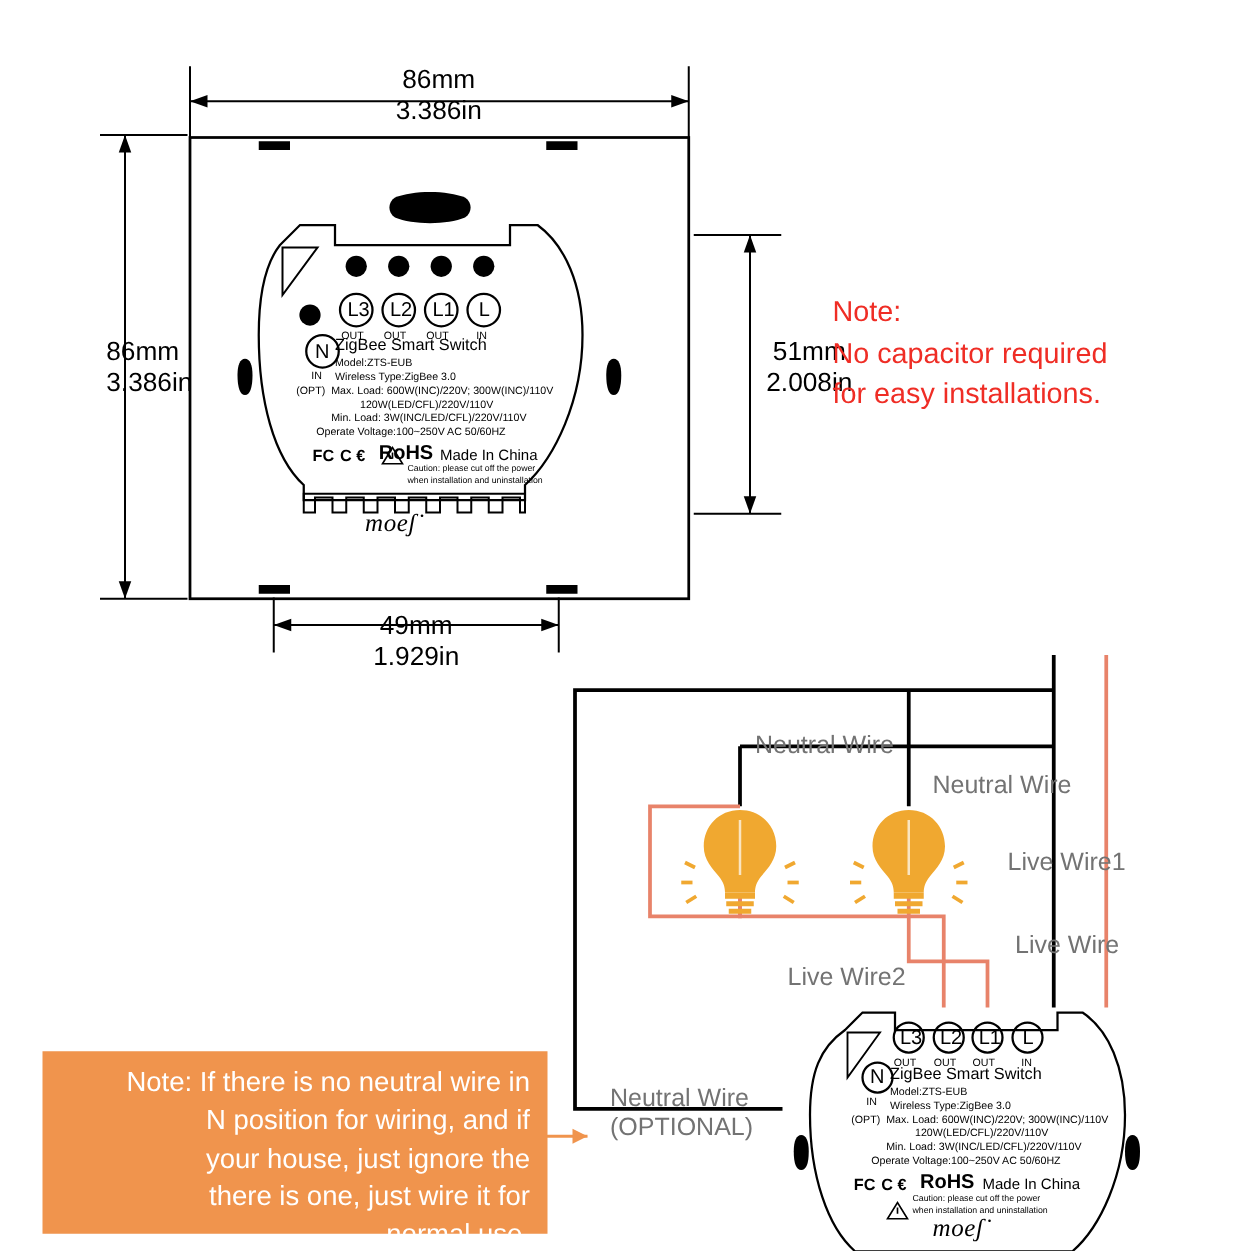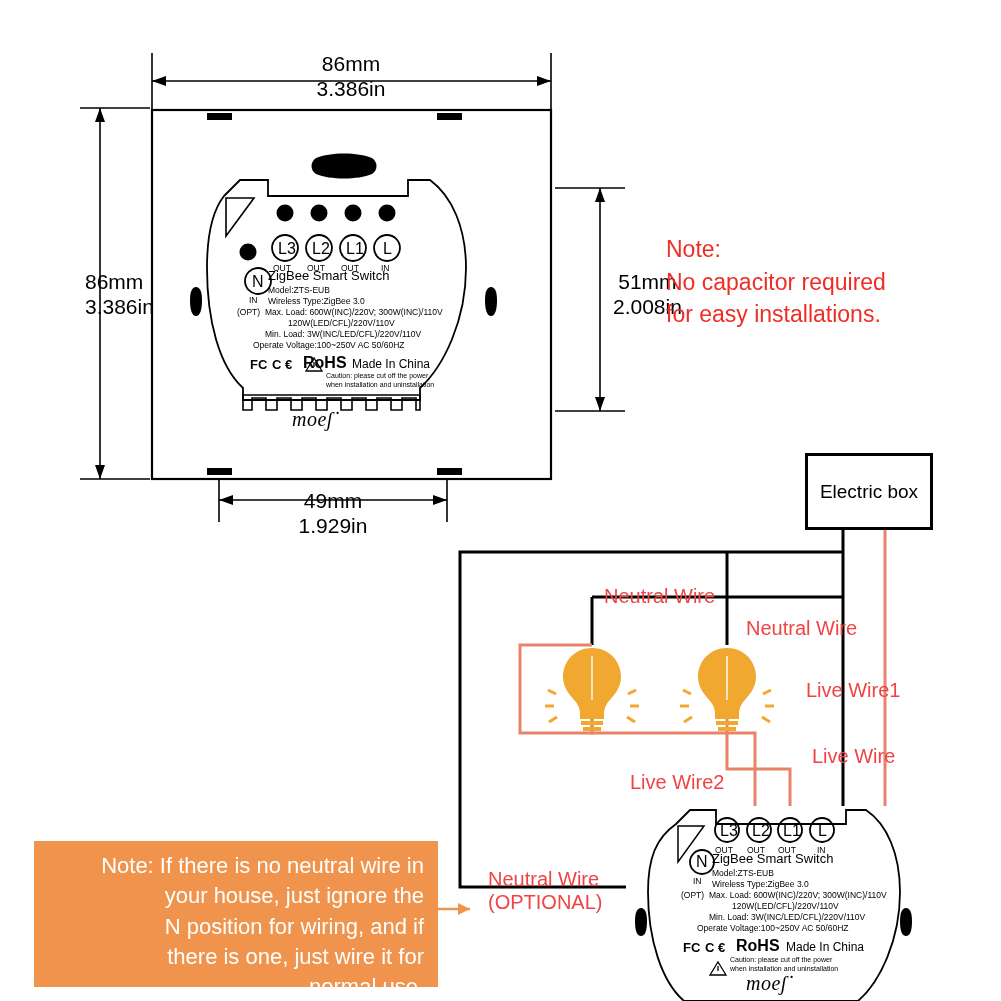--- a/index.html
+++ b/index.html
@@ -50,21 +50,21 @@
     padding: 10px 14px 12px 18px;
     box-sizing: border-box;
   }
   .note-orange .first-line { white-space: nowrap; }
   .note-orange .rest { padding-left: 34px; }
 
   
   .wire-label {
     position: absolute;
     font-size: 20px;
-    color: #ef4444;
+    color: #737373;
     white-space: nowrap;
   }
   .wire-label .sub { display: block; }
 
   
   .electric-box {
     position: absolute;
     border: 3px solid #000;
     background: #fff;
     display: flex;
@@ -278,41 +278,38 @@
   <div class="sw-text caution" style="left:326px; top:371px;">Caution: please cut off the power</div>
   <div class="sw-text caution" style="left:326px; top:380px;">when installation and uninstallation</div>
   <div class="sw-text brand" style="left:292px; top:408px;">moeʃ˙</div>
 
   <div class="note-red" style="left:666px; top:233px;">
     <div>Note:</div>
     <div>No capacitor required</div>
     <div>for easy installations.</div>
   </div>
 
-  <div class="electric-box" style="left:805px; top:453px; width:122px; height:71px;">
-    <span>Electric box</span>
-  </div>
 
   <div class="wire-label" style="left:604px; top:585px;">Neutral Wire</div>
   <div class="wire-label" style="left:746px; top:617px;">Neutral Wire</div>
   <div class="wire-label" style="left:806px; top:679px;">Live Wire1</div>
   <div class="wire-label" style="left:812px; top:745px;">Live Wire</div>
   <div class="wire-label" style="left:630px; top:771px;">Live Wire2</div>
   <div class="wire-label" style="left:488px; top:868px;">
     <span>Neutral Wire</span>
     <span class="sub">(OPTIONAL)</span>
   </div>
 
   <div class="note-orange" style="left:34px; top:841px; width:404px; height:146px;text-align:right;">
     <div class="first-line">
       <span>Note:</span>
       <span>If there is no neutral wire in</span>
     </div>
+    <div class="rest">N position for wiring, and if</div>
     <div class="rest">your house, just ignore the</div>
-    <div class="rest">N position for wiring, and if</div>
     <div class="rest">there is one, just wire it for</div>
     <div class="rest">normal use.</div>
   </div>
 
   <div class="sw-text term-label" style="left:720px; top:822px;">L3</div>
   <div class="sw-text term-label" style="left:752px; top:822px;">L2</div>
   <div class="sw-text term-label" style="left:783px; top:822px;">L1</div>
   <div class="sw-text term-label" style="left:818px; top:822px;">L</div>
   <div class="sw-text term-sub" style="left:715px; top:845px;">OUT</div>
   <div class="sw-text term-sub" style="left:747px; top:845px;">OUT</div>

